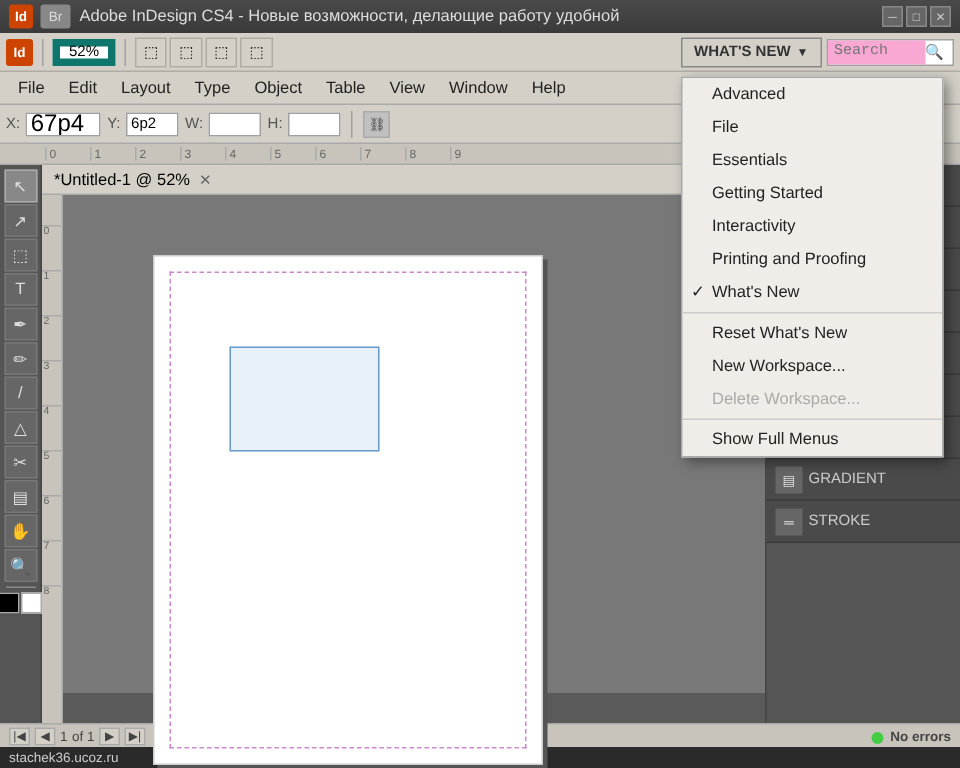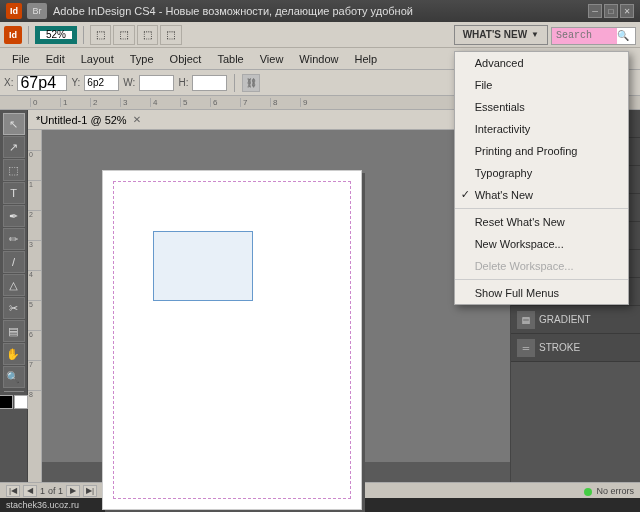--- a/index.html
+++ b/index.html
@@ -431,21 +431,21 @@
     }
     .top-toolbar-left {
       flex: 1;
       display: flex;
       align-items: center;
       padding: 0 4px;
       gap: 3px;
     }
     .top-toolbar-right {
       display: flex;
-      align-items: flex-end;
+      align-items: center;
       padding: 0 4px;
       gap: 3px;
     }
   </style>
 </head>
 <body>
 
 <div class="title-bar">
   <div class="title-bar-icon">
     <span>Id</span>
@@ -490,27 +490,27 @@
         <div class="dropdown-item">
           <span>Advanced</span>
         </div>
         <div class="dropdown-item">
           <span>File</span>
         </div>
         <div class="dropdown-item">
           <span>Essentials</span>
         </div>
         <div class="dropdown-item">
+          <span>Getting Started</span>
+        </div>
+        <div class="dropdown-item">
           <span>Interactivity</span>
         </div>
         <div class="dropdown-item">
           <span>Printing and Proofing</span>
-        </div>
-        <div class="dropdown-item">
-          <span>Typography</span>
         </div>
         <div class="dropdown-item checked">
           <span>What's New</span>
         </div>
         <div class="dropdown-separator"></div>
         <div class="dropdown-item">
           <span>Reset What's New</span>
         </div>
         <div class="dropdown-item">
           <span>New Workspace...</span>
@@ -667,21 +667,21 @@
 <div class="bottom-bar">
   <div class="page-nav">
     <div class="nav-btn">|◀</div>
     <div class="nav-btn">◀</div>
     <span>1</span>
     <span>of 1</span>
     <div class="nav-btn">▶</div>
     <div class="nav-btn">▶|</div>
   </div>
   <div style="flex:1;"></div>
-  <div style="display:flex;align-items:flex-end;gap:4px;">
+  <div style="display:flex;align-items:flex-end;gap:4px;font-weight:bold;">
     <div class="status-dot"></div>
     <span>No errors</span>
   </div>
 </div>
 
 <div class="status-bar">
   <span>stachek36.ucoz.ru</span>
 </div>
 
 </body></html>

